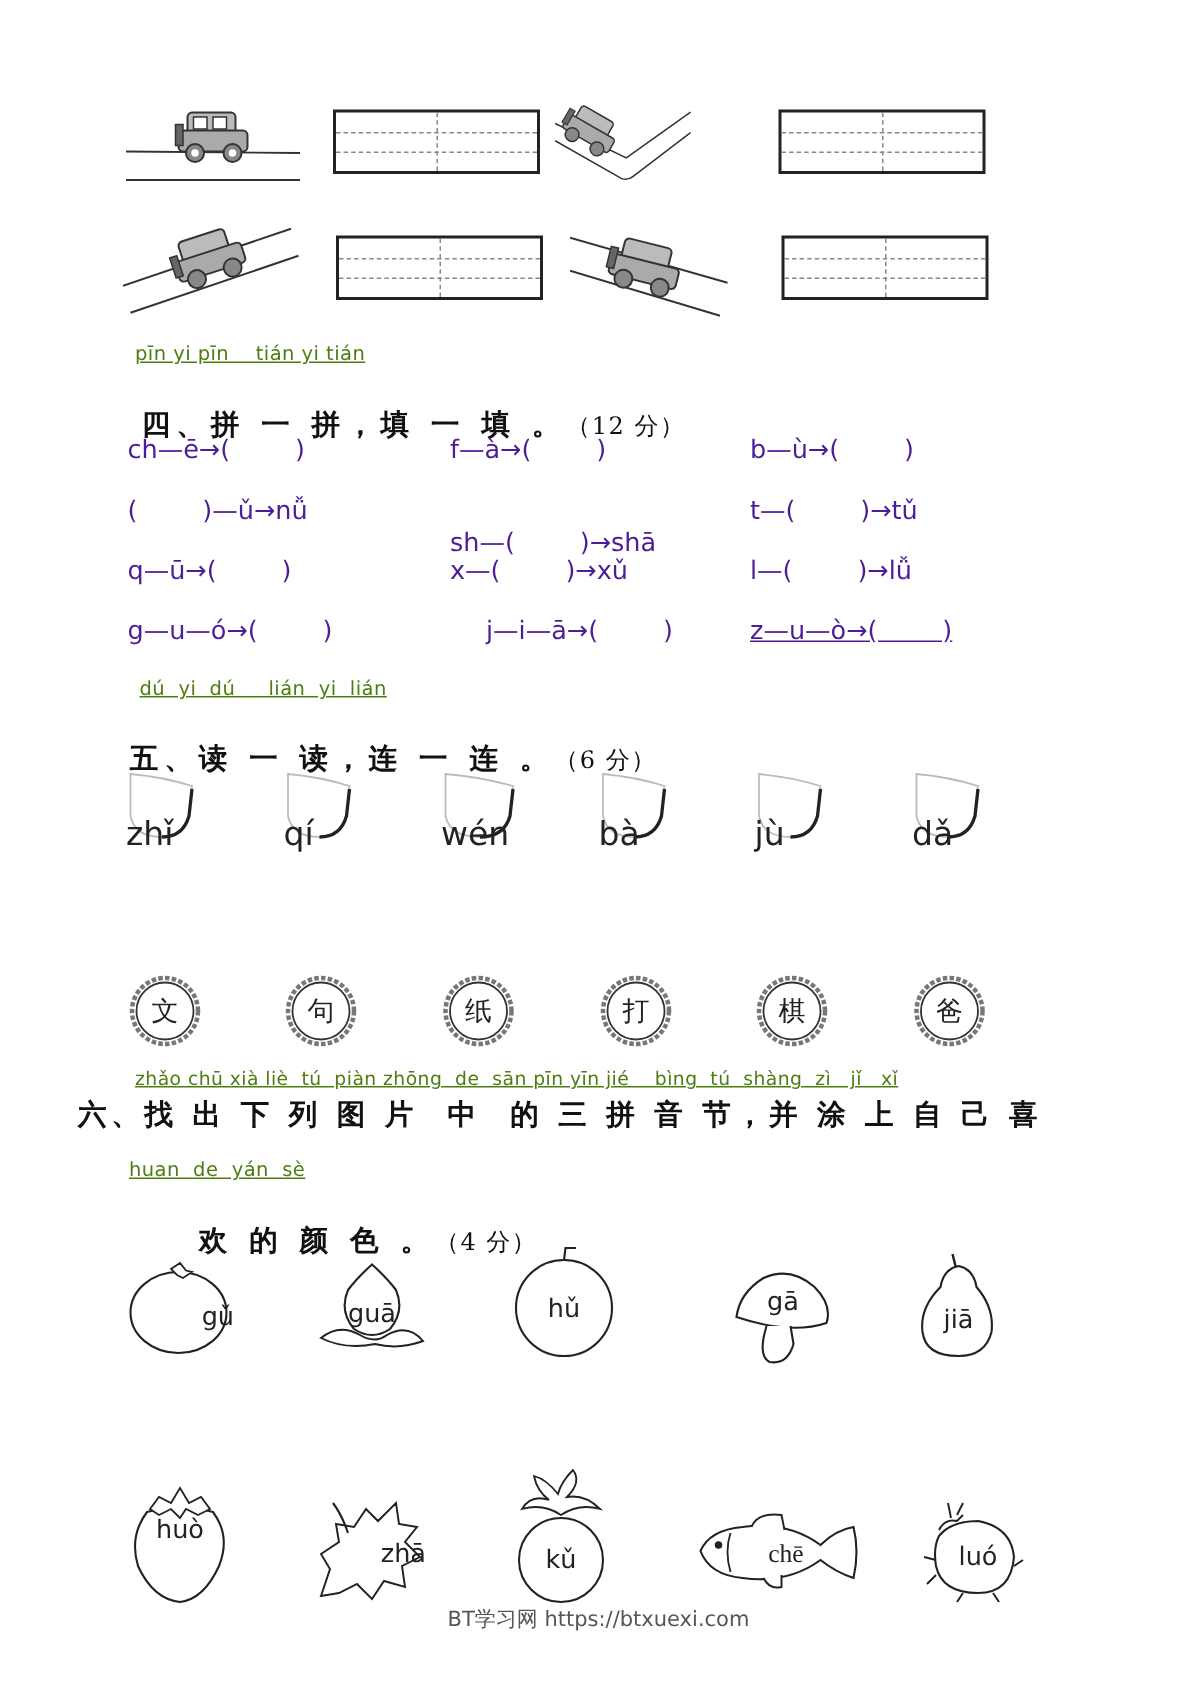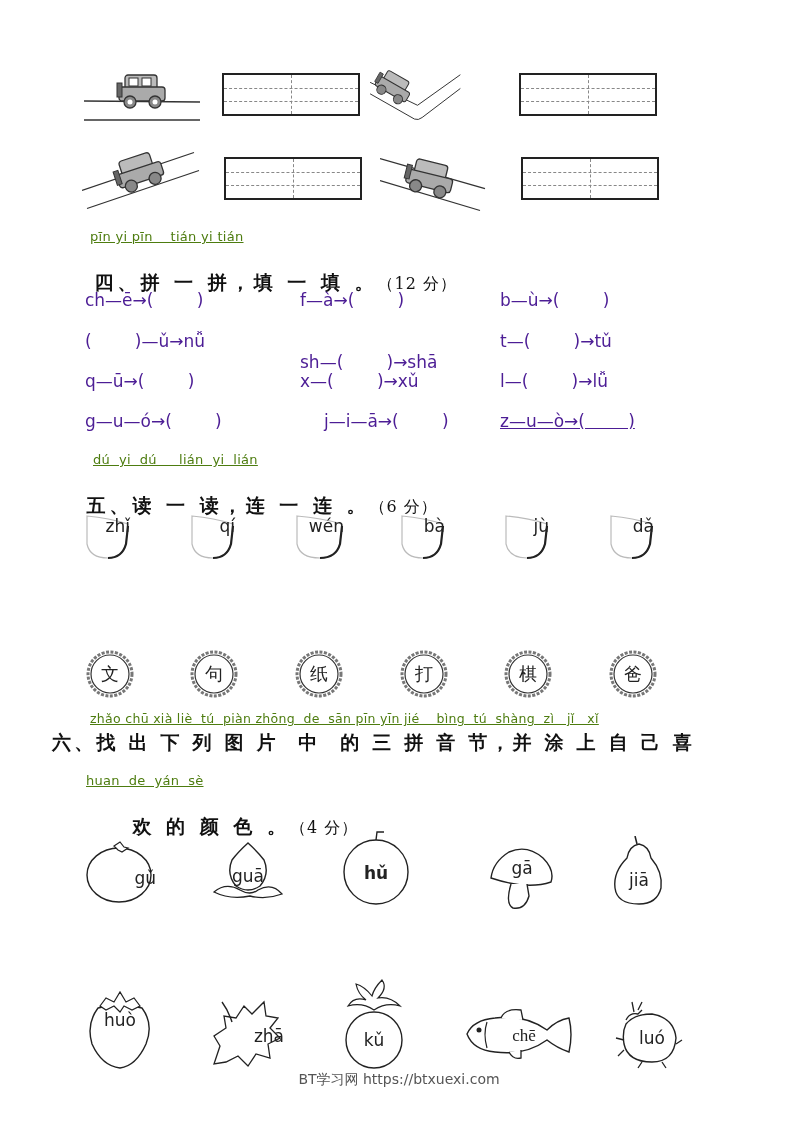--- a/index.html
+++ b/index.html
@@ -7,21 +7,21 @@
   .car-scene { position: absolute; width: 130px; height: 70px; }
   .writebox { position: absolute; width: 135px; height: 40px; border: 2px solid #222; box-sizing: border-box; }
   .writebox .vmid { position: absolute; left: 50%; top: 0; bottom: 0; border-left: 1px dashed #888; }
   .writebox .h1 { position: absolute; left: 0; right: 0; top: 33%; border-top: 1px dashed #888; }
   .writebox .h2 { position: absolute; left: 0; right: 0; top: 66%; border-top: 1px dashed #888; }
   .pinyin-line { position: absolute; font-family: "DejaVu Sans", sans-serif; font-size: 13px; color: #4d7c0f; white-space: pre; letter-spacing: 0.3px; text-decoration: underline; }
   .heading { position: absolute; font-family: "DejaVu Sans", sans-serif; font-weight: bold; font-size: 19px; color: #111; white-space: pre; letter-spacing: 4px; }
   .heading .score { font-weight: normal; font-family: "DejaVu Serif", serif; font-size: 16px; letter-spacing: 1px; }
   .exercise { position: absolute; font-family: "DejaVu Sans", sans-serif; font-size: 17px; color: #4c1d95; white-space: pre; }
   .shield { position: absolute; width: 46px; height: 46px; }
-  .shield span { position: absolute; left: 0; right: 0; top: 2px; text-align: right; font-size: 17px; }
+  .shield span { position: absolute; left: 0; right: 0; top: 30px; text-align: left; font-size: 22px; }
   .badge { position: absolute; width: 50px; height: 50px; }
   .badge span { position: absolute; left: 0; right: 0; top: 13px; text-align: center; font-family: "DejaVu Serif", serif; font-size: 18px; }
   .pic { position: absolute; }
   .pic .lbl { position: absolute; font-size: 17px; color: #222; text-align: center; left: 0; right: 0; }
   .footer { position: absolute; left: 0; right: 0; top: 1071px; text-align: center; font-size: 14px; color: #555; }
 </style>
 </head>
 <body>
 
 <div>
@@ -230,21 +230,21 @@
       </svg>
     <div class="lbl" style="top:30px;text-align:right;">gǔ</div>
   </div>
   <div class="pic" style="left:210px;top:838px;width:76px;height:66px;">
     <svg width="76" height="66" viewBox="0 0 76 66">
         <path d="M38,5 Q48,14 54,22 Q60,36 50,48 Q38,56 26,48 Q16,36 22,22 Q28,14 38,5 Z" fill="#fff" stroke="#222" stroke-width="1.4"></path>
         <path d="M4,54 Q16,44 30,52 Q40,58 48,52 Q62,44 72,56 Q56,62 40,58 Q20,62 4,54 Z" fill="#fff" stroke="#222" stroke-width="1.3"></path>
       </svg>
     <div class="lbl" style="top:28px;">guā</div>
   </div>
-  <div class="pic" style="left:340px;top:830px;width:72px;height:76px;font-weight:bold;">
+  <div class="pic" style="left:340px;top:830px;width:72px;height:76px;">
     <svg width="72" height="76" viewBox="0 0 72 76">
         <circle cx="36" cy="42" r="32" fill="#fff" stroke="#222" stroke-width="1.4"></circle>
         <path d="M36,10 L37,2 L44,2" fill="none" stroke="#222" stroke-width="1.4"></path>
       </svg>
     <div class="lbl" style="top:33px;">hǔ</div>
   </div>
   <div class="pic" style="left:487px;top:840px;width:70px;height:70px;">
     <svg width="70" height="70" viewBox="0 0 70 70">
         <path d="M4,38 Q6,22 22,12 Q40,4 56,18 Q68,30 64,42 Q40,50 4,38 Z" fill="#fff" stroke="#222" stroke-width="1.4"></path>
         <path d="M24,44 Q18,64 26,68 Q38,70 42,56 L40,44" fill="#fff" stroke="#222" stroke-width="1.4"></path>

